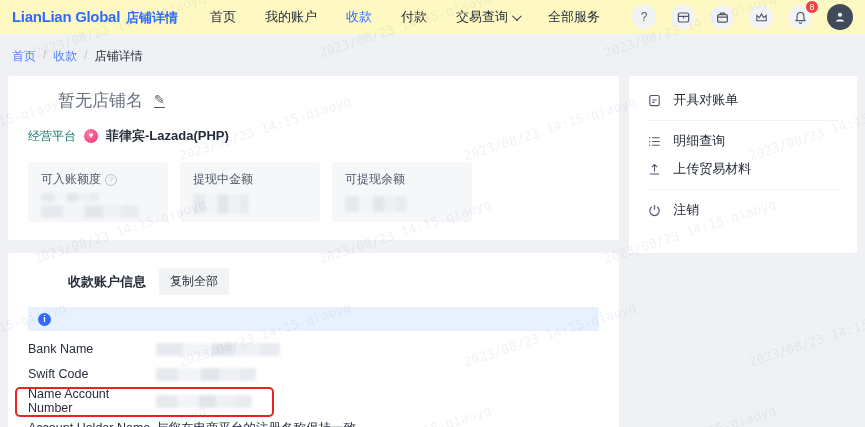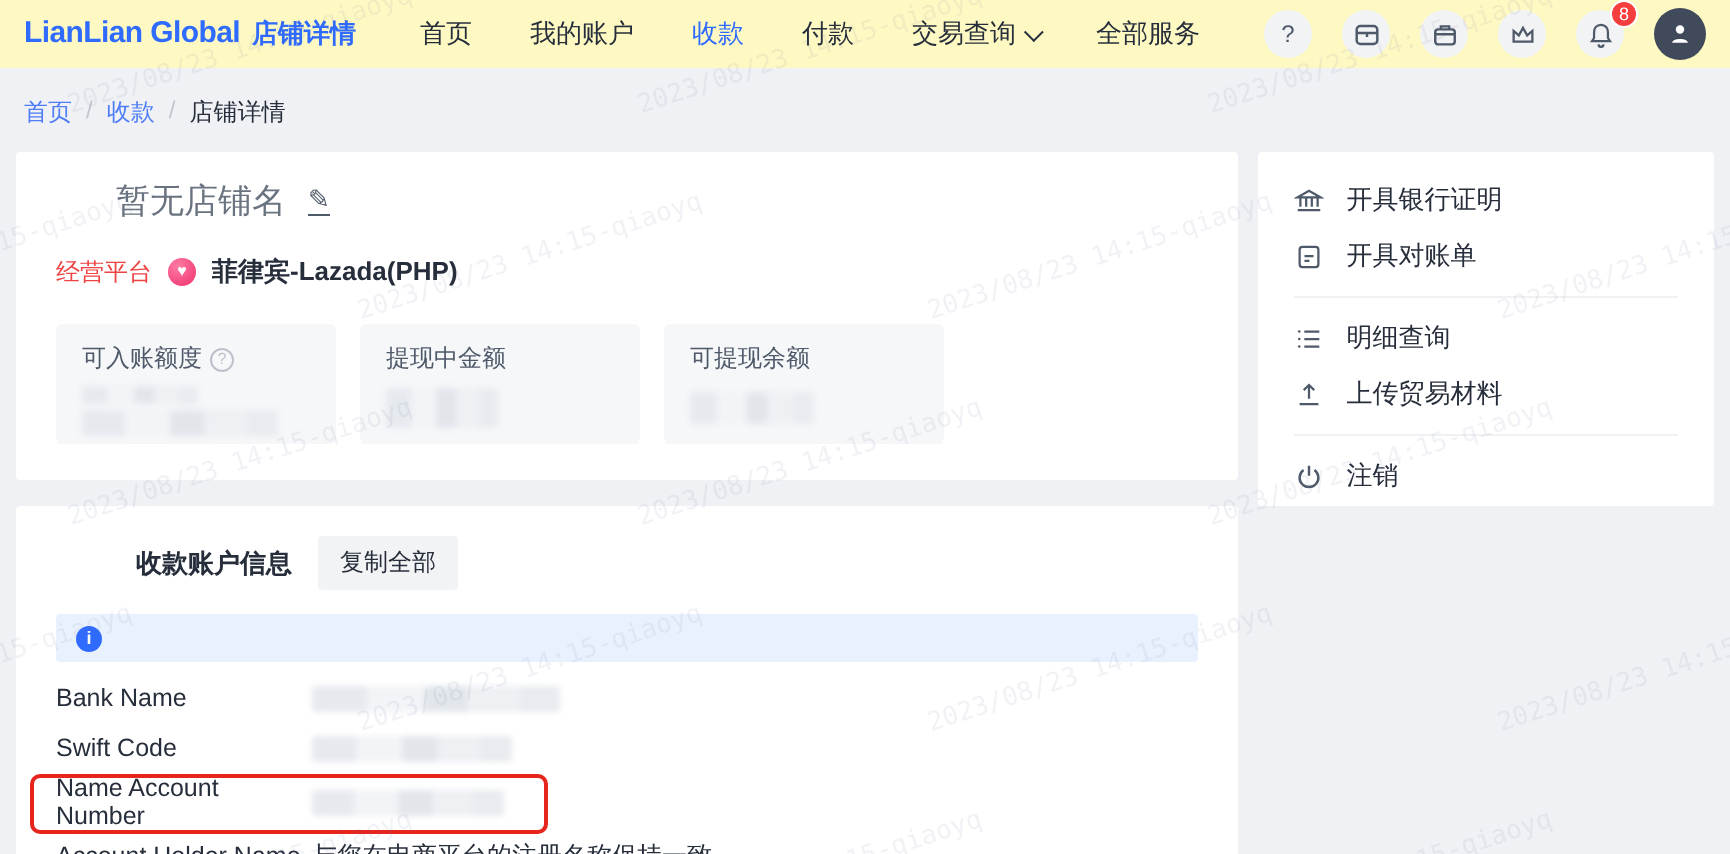--- a/index.html
+++ b/index.html
@@ -38,21 +38,21 @@
   .left-col { width:612px; display:flex; flex-direction:column; gap:13px; }
   .card { background:#fff; border-radius:2px; }
 
   
   .card1 { padding:13px 20px 16px; height:164px; }
   .shop-title-row { display:flex; align-items:center; gap:11px;margin-left:30px; }
   .shop-title { font-size:17px; color:#6a7380; }
   .edit-icon { color:#4e5969; font-size:13px; line-height:1;
     border-bottom:1.3px solid #4e5969; padding-bottom:1px; cursor:pointer; }
   .platform-row { margin-top:15px; display:flex; align-items:center; gap:8px; font-size:12px; }
-  .platform-label { color:#ef4444;text-align:center; }
+  .platform-label { color:#0f766e;text-align:center; }
   .lazada-dot { width:14px; height:14px; border-radius:50%;
     background:radial-gradient(circle at 35% 30%, #ff7ca3, #ef2f6d);
     display:flex; align-items:center; justify-content:center; color:#fff; font-size:8px; line-height:1; }
   .platform-value { color:#272e3b; font-weight:700; font-size:13px; }
   .stats { display:flex; gap:12px; margin-top:17px; }
   .stat-box { width:140px; height:60px; background:#f6f7f9; border-radius:3px; padding:9px 13px; }
   .stat-label { font-size:12px; color:#4e5969; display:flex; align-items:center; gap:4px; }
   .help-circle { width:12px; height:12px; border:1px solid #bcc2cb; color:#bcc2cb; border-radius:50%;
     font-size:8px; display:flex; align-items:center; justify-content:center; cursor:pointer; }
 
@@ -216,28 +216,20 @@
         <span class="acct-label">Account Holder Name</span>
         <span>与您在电商平台的注册名称保持一致</span>
       </div>
     </div>
   </div>
 
   <div class="right-col">
     <div class="action-item">
       <span class="action-icon">
         <svg width="15" height="15" viewBox="0 0 16 16" fill="none" stroke="currentColor" stroke-width="1.2">
-          <path d="M2 6L8 2.6 14 6H2zM3.4 6v5M6.5 6v5M9.5 6v5M12.6 6v5M2 12.8h12"></path>
-        </svg>
-      </span>
-      <span>开具银行证明</span>
-    </div>
-    <div class="action-item">
-      <span class="action-icon">
-        <svg width="15" height="15" viewBox="0 0 16 16" fill="none" stroke="currentColor" stroke-width="1.2">
           <rect x="3" y="2.6" width="10" height="10.8" rx="1.5"></rect>
             <path d="M5.6 7.5h4.8M5.6 10h2.6"></path>
         </svg>
       </span>
       <span>开具对账单</span>
     </div>
     <div class="divider"></div>
     <div class="action-item">
       <span class="action-icon">
         <svg width="15" height="15" viewBox="0 0 16 16" fill="none" stroke="currentColor" stroke-width="1.2">

